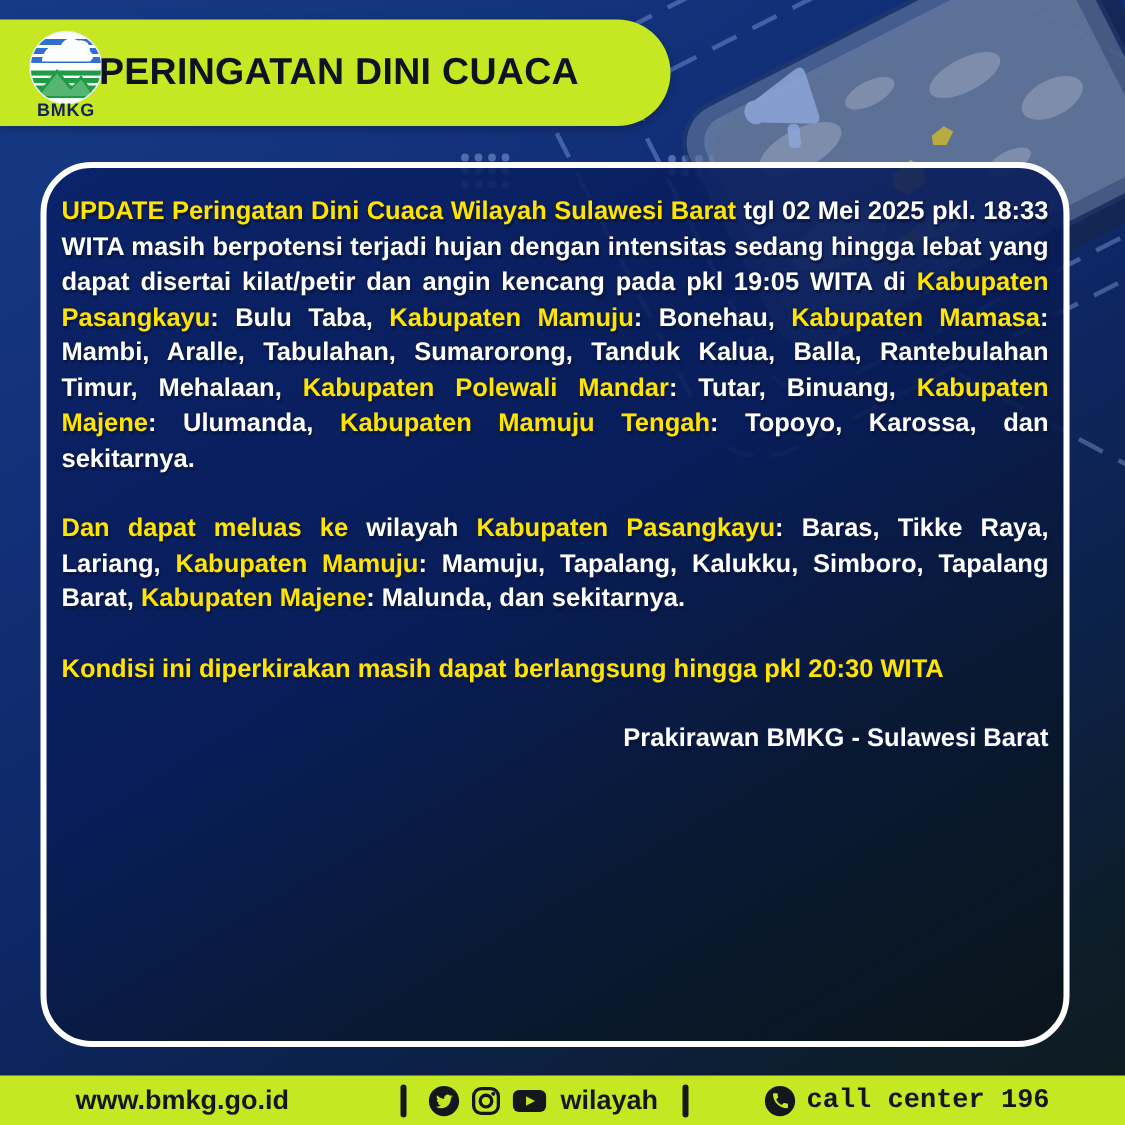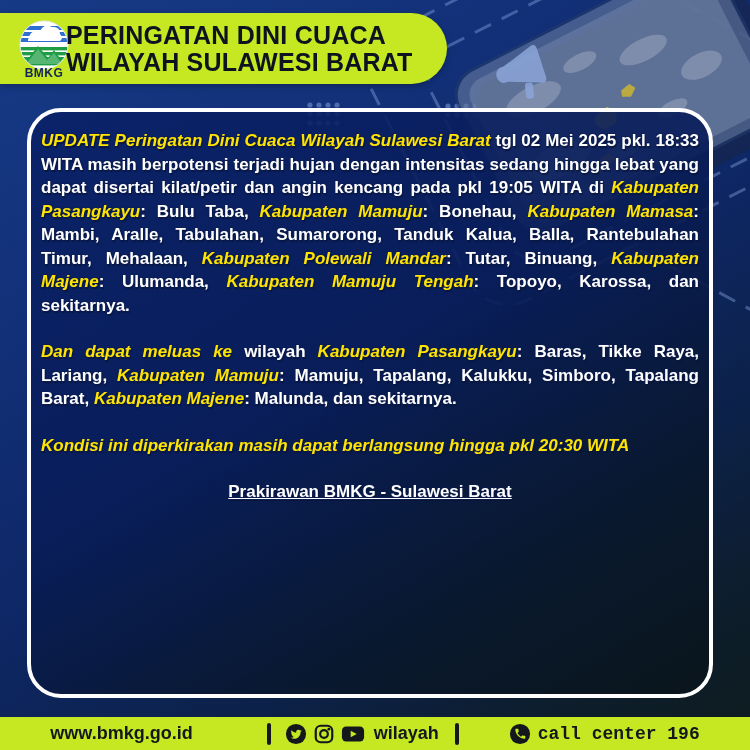--- a/index.html
+++ b/index.html
@@ -30,25 +30,25 @@
     position:absolute;left:27px;top:108px;width:686px;height:590px;z-index:2;
     box-sizing:border-box;border:4px solid #ffffff;border-radius:34px;
     background:linear-gradient(150deg,rgba(9,32,102,.86) 0%,rgba(8,28,88,.9) 45%,rgba(9,24,46,.94) 75%,rgba(10,21,27,.96) 100%);
     padding:17px 10px 0 10px;
   }
   .card-text p{
     margin:0 0 23px 0;
     font-size:17px;line-height:23.5px;font-weight:bold;
     text-align:justify;color:#ffffff;
   }
-  .card-text p:last-child{text-align:center;text-decoration:underline;}
+  .card-text p:last-child{text-align:right;}
   .card-text .w{color:#ffffff;
     text-shadow:-1px -1px 0 rgba(12,30,80,.55),1px -1px 0 rgba(12,30,80,.55),-1px 1px 0 rgba(12,30,80,.55),1px 2px 1px rgba(8,20,55,.75);}
   .card-text .y{color:#ffe400;
-    text-shadow:-1px -1px 0 rgba(12,30,80,.55),1px -1px 0 rgba(12,30,80,.55),-1px 1px 0 rgba(12,30,80,.55),1px 2px 1px rgba(8,20,55,.75);font-style:italic;}
+    text-shadow:-1px -1px 0 rgba(12,30,80,.55),1px -1px 0 rgba(12,30,80,.55),-1px 1px 0 rgba(12,30,80,.55),1px 2px 1px rgba(8,20,55,.75);}
   
   .footer{
     position:absolute;left:0;bottom:0;width:750px;height:33px;z-index:4;
     background:#c6e822;display:flex;align-items:center;justify-content:center;
     color:#14181c;font-weight:bold;font-size:18px;margin-top:20px;
   }
   .footer .sep{width:4px;height:22px;background:#14181c;border-radius:2px;}
   .footer .grp{display:flex;align-items:center;font-family:Liberation Mono, monospace;}
   .footer .website{margin-right:74px;}
   .footer .sep1{margin-right:14px;}
@@ -147,21 +147,20 @@
         <rect x="2" y="42" width="48" height="3.4" fill="#1f9d44"></rect>
         <path d="M6 44 L20 26 L30 38 L36 30 L46 44 Z" fill="#1f9d44"></path>
         <path d="M8 44 L20 29 L29 40 L36 33 L44 44 Z" fill="#ffffff" opacity="0.25"></path>
       </g>
       <circle cx="26" cy="25" r="24" fill="none" stroke="#e8eef2" stroke-width="1"></circle>
     </svg>
     <span class="logo-caption">BMKG</span>
   </div>
   <div class="titles">
     <div class="t1">PERINGATAN DINI CUACA</div>
-    <div class="t2">WILAYAH SULAWESI BARAT</div>
   </div>
 </div>
 
 <div class="card">
   <div class="card-text" id="warning-text">
       <p><span class="y">UPDATE Peringatan Dini Cuaca Wilayah Sulawesi Barat</span><span class="w"> tgl 02 Mei 2025 pkl. 18:33 WITA masih berpotensi terjadi hujan dengan intensitas sedang hingga lebat yang dapat disertai kilat/petir dan angin kencang pada pkl 19:05 WITA di </span><span class="y">Kabupaten Pasangkayu</span><span class="w">: Bulu Taba, </span><span class="y">Kabupaten Mamuju</span><span class="w">: Bonehau, </span><span class="y">Kabupaten Mamasa</span><span class="w">: Mambi, Aralle, Tabulahan, Sumarorong, Tanduk Kalua, Balla, Rantebulahan Timur, Mehalaan, </span><span class="y">Kabupaten Polewali Mandar</span><span class="w">: Tutar, Binuang, </span><span class="y">Kabupaten Majene</span><span class="w">: Ulumanda, </span><span class="y">Kabupaten Mamuju Tengah</span><span class="w">: Topoyo, Karossa, dan sekitarnya.</span></p>
       <p><span class="y">Dan dapat meluas ke</span><span class="w"> wilayah </span><span class="y">Kabupaten Pasangkayu</span><span class="w">: Baras, Tikke Raya, Lariang, </span><span class="y">Kabupaten Mamuju</span><span class="w">: Mamuju, Tapalang, Kalukku, Simboro, Tapalang Barat, </span><span class="y">Kabupaten Majene</span><span class="w">: Malunda, dan sekitarnya.</span></p>
       <p><span class="y">Kondisi ini diperkirakan masih dapat berlangsung hingga pkl 20:30 WITA</span></p>
       <p><span class="w">Prakirawan BMKG - Sulawesi Barat</span></p>
     </div>

